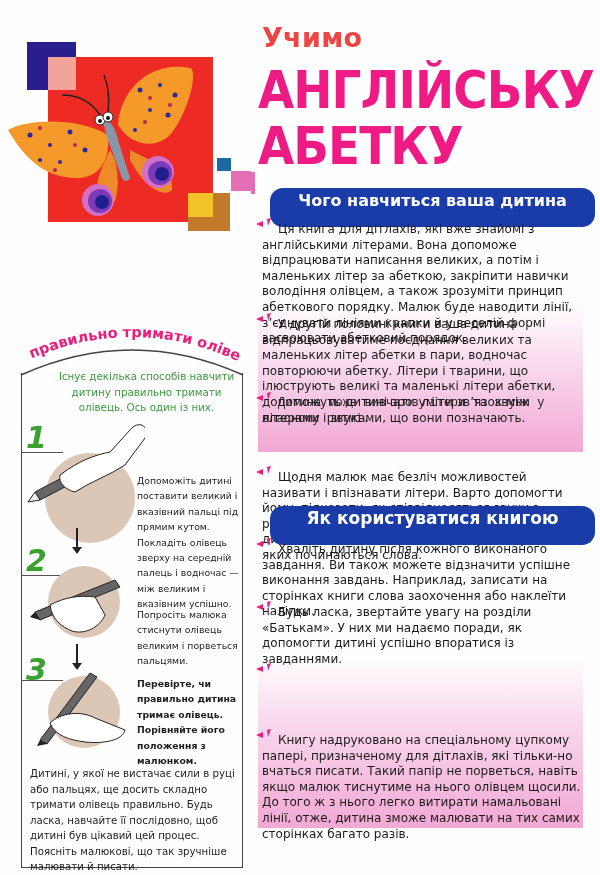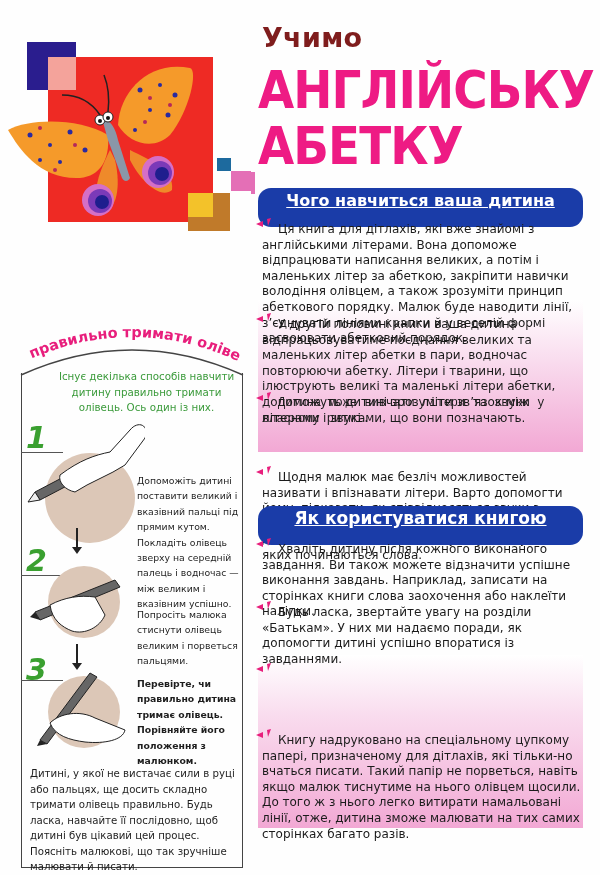--- a/index.html
+++ b/index.html
@@ -4,28 +4,28 @@
 <style>
   * { box-sizing: border-box; margin: 0; padding: 0; }
   html, body { width: 600px; height: 875px; background: #fefefe; overflow: hidden; }
   body { position: relative; font-family: "DejaVu Sans", sans-serif; color: #1a1a1a; }
 
   
   .art { position: absolute; left: 0; top: 0; width: 260px; height: 240px; }
   .sq { position: absolute; }
 
   
-  .title-small { position: absolute; left: 262px; top: 22px; font: bold 27px "DejaVu Sans", sans-serif; color: #7f1d1d; letter-spacing: 0.3px; }
+  .title-small { position: absolute; left: 262px; top: 22px; font: bold 27px "DejaVu Sans", sans-serif; color: #ef4444; letter-spacing: 0.3px; }
   .title-big { position: absolute; left: 258px; font: bold 52px "DejaVu Sans", sans-serif; color: #ee1b84; letter-spacing: -1px; line-height: 1; transform: scaleX(0.9); transform-origin: left; }
   .title-big.l1 { top: 64px; }
   .title-big.l2 { top: 120px; }
 
   
-  .pill { position: absolute; left: 258px; width: 325px; height: 39px; background: #1a3ca8; border-radius: 13px;
-          color: #fff; font: bold 16px "DejaVu Sans", sans-serif; text-align: center; line-height: 25px; text-decoration: underline; }
+  .pill { position: absolute; left: 270px; width: 325px; height: 39px; background: #1a3ca8; border-radius: 13px;
+          color: #fff; font: bold 16px "DejaVu Sans", sans-serif; text-align: center; line-height: 25px; }
   .pill.big { font-size: 17px; }
 
   
   .band { position: absolute; left: 258px; width: 325px; }
 
   .para { position: absolute; left: 262px; width: 325px; font-size: 12px; line-height: 15.6px; color: #1b1b1b; }
   .para .ind { display: inline-block; width: 16px; }
   .mark { position: absolute; left: -6px; top: -4px; width: 18px; height: 10px; }
 
   

